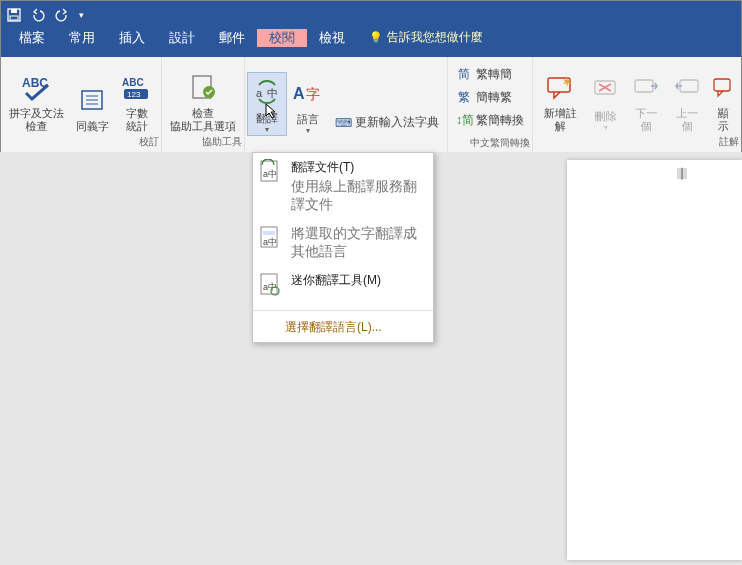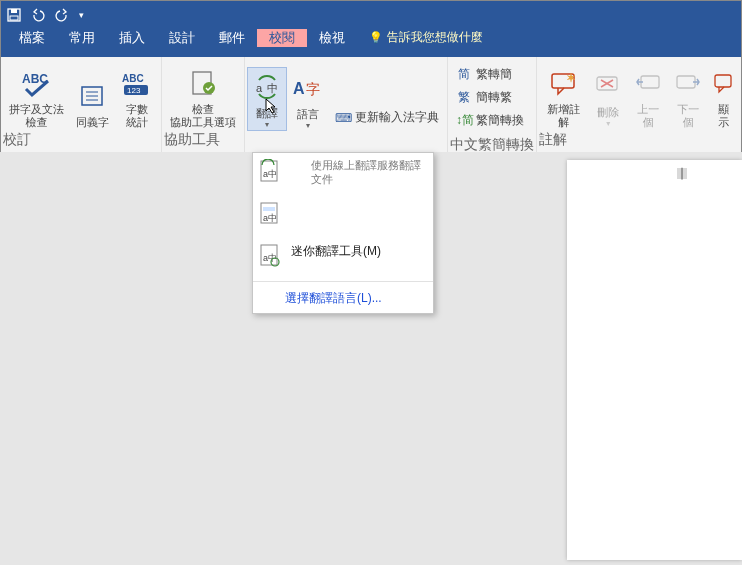--- a/index.html
+++ b/index.html
@@ -7,38 +7,38 @@
 .titlebar { height: 28px; background: #2b579a; display: flex; align-items: center; padding: 0 6px; gap: 10px; }
 .titlebar .icon { color: #fff; font-size: 13px; }
 .tabs { height: 28px; background: #2b579a; display: flex; align-items: flex-start; padding-left: 6px; }
 .tab { padding: 0 12px; color: #fff; font-size: 13px; display: flex; align-items: center; cursor: pointer; }
 .tab.active { background: #fca5a5; color: #2b579a; }
 .tab.tell { color: #fef9c3; font-size: 12px; }
 .tab.tell::before { content: "💡"; margin-right: 4px; font-size: 11px; }
 .ribbon { height: 96px; background: #f3f3f3; border-bottom: 1px solid #d4d4d4; display: flex; align-items: stretch; }
 .group { display: flex; flex-direction: column; border-right: 1px solid #e1e1e1; padding: 2px 2px 0 2px; }
 .group-body { flex: 1; display: flex; align-items: flex-end; }
-.group-label { text-align: left; font-size: 14px; color: #666; padding: 2px 0 3px; }
+.group-label { text-align: right; font-size: 10px; color: #666; padding: 2px 0 3px; }
 .rbtn { display: flex; flex-direction: column; align-items: center; justify-content: flex-start; padding: 4px 6px 0; font-size: 11px; color: #444; text-align: center; line-height: 1.2; cursor: pointer; min-width: 40px; }
 .rbtn .ico { height: 34px; display: flex; align-items: center; justify-content: center; margin-bottom: 2px; }
 .rbtn.active { background: #d5e1f2; border: 1px solid #a3bde3; padding: 3px 5px 0; }
 .small-list { display: flex; flex-direction: column; gap: 0; padding: 2px 4px; }
 .small-item { font-size: 12px; color: #444; display: flex; align-items: center; gap: 4px; padding: 3px 2px; cursor: pointer; white-space: nowrap; }
 .small-item .sico { font-size: 12px; color: #2b579a; width: 16px; text-align: center; }
 .workspace { position: absolute; top: 152px; left: 0; right: 0; bottom: 0; background: #e6e6e6; }
 .page { position: absolute; right: 0; top: 8px; width: 175px; height: 400px; background: #fff; box-shadow: 0 0 4px rgba(0,0,0,0.25); }
 .page .cursor-mark { margin: 8px 0 0 110px; font-size: 10px; color: #888; background:#d9d9d9; padding:0 2px; display:inline-block;}
 .dropdown { position: absolute; top: 152px; left: 252px; width: 182px; background: #fff; border: 1px solid #c6c6c6; box-shadow: 2px 2px 6px rgba(0,0,0,0.25); font-size: 12px; padding: 0; }
 .dd-item { display: flex; gap: 8px; padding: 6px 6px 6px 4px; cursor: pointer; }
 .dd-ico { width: 26px; height: 30px; flex-shrink: 0; display:flex; align-items:flex-start; justify-content:center; }
 .dd-text { flex: 1; }
 .dd-title { color: #222; margin-bottom: 2px; }
-.dd-desc { color: #7a7a7a; font-size: 11px; line-height: 1.25; margin-left: 20px; }
+.dd-desc { color: #7a7a7a; font-size: 14px; line-height: 1.25; }
 .dd-sep { border-top: 1px solid #e1e1e1; margin: 2px 0; }
-.dd-footer { padding: 6px 6px 6px 32px; color: #1d4ed8; cursor: pointer; }
+.dd-footer { padding: 6px 6px 6px 32px; color: #a16207; cursor: pointer; }
 svg { display: block; }
 .disabled { opacity: 0.45; }
 </style>
 </head>
 <body>
 
 <div class="titlebar">
   <span class="icon">
     <svg width="14" height="14" viewBox="0 0 14 14">
         <rect x="1" y="1" width="12" height="12" fill="none" stroke="#fff" stroke-width="1.3"></rect>
@@ -205,34 +205,34 @@
               <line x1="6" y1="5" x2="18" y2="12" stroke="#c00" stroke-width="1.5"></line>
               <line x1="18" y1="5" x2="6" y2="12" stroke="#c00" stroke-width="1.5"></line>
             </svg>
           </div>
         <span>刪除</span>
           <span style="font-size:8px;color:#999">▾</span>
       </div>
       <div class="rbtn disabled">
         <div class="ico">
             <svg width="26" height="24">
+              <rect x="2" y="4" width="18" height="12" rx="2" fill="none" stroke="#888" stroke-width="1.3"></rect>
+              <path d="M18 10 L24 10 M22 7 L24 10 L22 13" fill="none" stroke="#2b579a" stroke-width="1.5"></path>
+            </svg>
+          </div>
+        <span>下一個</span>
+      </div>
+      <div class="rbtn disabled">
+        <div class="ico">
+            <svg width="26" height="24">
               <rect x="6" y="4" width="18" height="12" rx="2" fill="none" stroke="#888" stroke-width="1.3"></rect>
               <path d="M8 10 L2 10 M4 7 L2 10 L4 13" fill="none" stroke="#2b579a" stroke-width="1.5"></path>
             </svg>
           </div>
         <span>上一個</span>
-      </div>
-      <div class="rbtn disabled">
-        <div class="ico">
-            <svg width="26" height="24">
-              <rect x="2" y="4" width="18" height="12" rx="2" fill="none" stroke="#888" stroke-width="1.3"></rect>
-              <path d="M18 10 L24 10 M22 7 L24 10 L22 13" fill="none" stroke="#2b579a" stroke-width="1.5"></path>
-            </svg>
-          </div>
-        <span>下一個</span>
       </div>
       <div class="rbtn" style="min-width:28px">
         <div class="ico">
             <svg width="22" height="24">
               <rect x="2" y="3" width="16" height="12" rx="2" fill="none" stroke="#c43e1c" stroke-width="1.3"></rect>
               <path d="M6 15 L6 20 L11 15" fill="none" stroke="#c43e1c" stroke-width="1.3"></path>
             </svg>
           </div>
         <span>顯示</span>
       </div>
@@ -250,32 +250,34 @@
 <div class="dropdown">
   <div class="dd-item">
     <div class="dd-ico">
         <svg width="24" height="28">
           <rect x="3" y="2" width="16" height="20" fill="none" stroke="#888"></rect>
           <text x="5" y="18" font-size="9" fill="#444">a中</text>
           <path d="M4 6 A6 6 0 0 1 16 6" fill="none" stroke="#3a8a3a" stroke-width="1.3"></path>
         </svg>
       </div>
     <div class="dd-text">
+      <div class="dd-title">翻譯文件(T)</div>
       <div class="dd-desc">使用線上翻譯服務翻譯文件</div>
     </div>
   </div>
   <div class="dd-item">
     <div class="dd-ico">
         <svg width="24" height="28">
           <rect x="3" y="2" width="16" height="20" fill="none" stroke="#888"></rect>
           <rect x="5" y="6" width="12" height="4" fill="#cfe3ff"></rect>
           <text x="5" y="20" font-size="9" fill="#444">a中</text>
         </svg>
       </div>
     <div class="dd-text">
+      <div class="dd-desc">將選取的文字翻譯成其他語言</div>
     </div>
   </div>
   <div class="dd-item">
     <div class="dd-ico">
         <svg width="24" height="28">
           <rect x="3" y="2" width="16" height="20" fill="none" stroke="#888"></rect>
           <text x="5" y="18" font-size="9" fill="#444">a中</text>
           <circle cx="17" cy="19" r="4" fill="none" stroke="#3a8a3a" stroke-width="1.2"></circle>
         </svg>
       </div>

